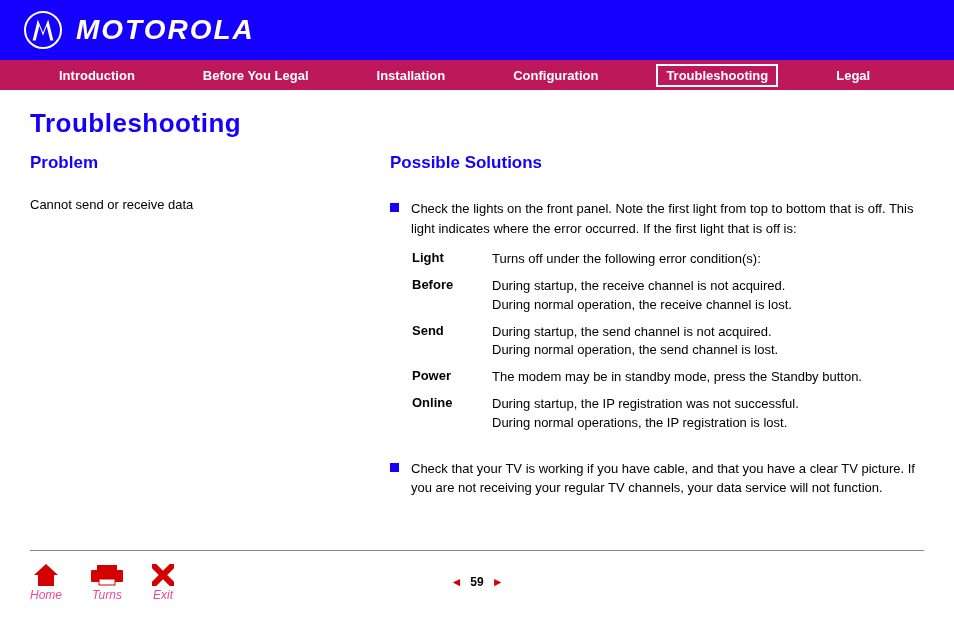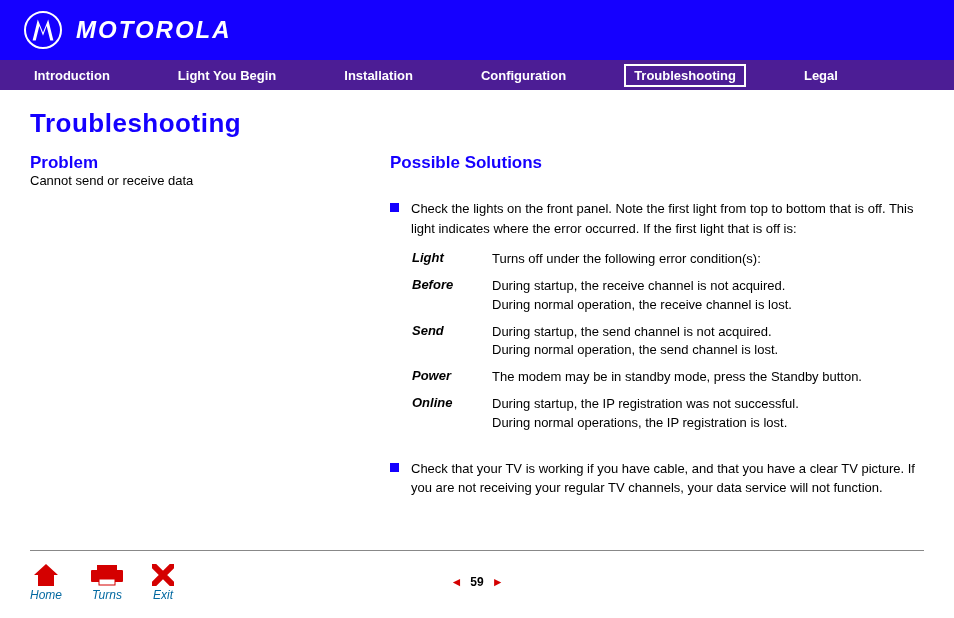--- a/index.html
+++ b/index.html
@@ -1,42 +1,42 @@
 <!DOCTYPE html>
 <html><head>
 <meta charset="utf-8">
 <style>
   * { box-sizing: border-box; margin: 0; padding: 0; }
   body { font-family: Arial, Helvetica, sans-serif; font-size: 13px; color: #000; background: #fff; width: 954px; }
   .header-bar { background: #1500ff; height: 60px; display: flex; align-items: center; padding-left: 24px; }
   .logo-wrap { display: flex; align-items: center; gap: 14px; }
   .m-badge { width: 38px; height: 38px; border-radius: 50%; border: 2px solid #fff; display: flex; align-items: center; justify-content: center; }
   .m-badge svg { width: 26px; height: 26px; }
-  .wordmark { font-family: Arial, Helvetica, sans-serif; font-weight: 900; font-style: italic; letter-spacing: 2px; font-size: 24px; color: #fff; }
-  .nav-bar { background: #4c1d95; height: 30px; display: flex; align-items: center; }
+  .wordmark { font-family: Arial, Helvetica, sans-serif; font-weight: 900; font-style: italic; letter-spacing: 2px; font-size: 28px; color: #fff; }
+  .nav-bar { background: #be185d; height: 30px; display: flex; align-items: center; padding-left: 25px; }
   .nav-item { color: #fff; font-weight: bold; font-size: 13px; padding: 4px 10px; margin: 0 10px; cursor: pointer; white-space: nowrap; }
   .nav-item.active { border: 2px solid #fff; padding: 2px 8px; }
   .content { padding: 18px 30px 10px 30px; }
   .page-title { color: #1500ff; font-weight: 900; font-size: 26px; font-family: Arial, Helvetica, sans-serif; letter-spacing: 0.5px; margin-bottom: 14px; }
   .columns { display: flex; gap: 40px; }
   .left-col { flex: 0 0 320px; }
   .right-col { flex: 1; }
-  .section-heading { color: #1500ff; font-weight: 900; font-size: 17px; margin-bottom: 0; }
+  .section-heading { color: #1500ff; font-weight: 900; font-size: 17px; margin-bottom: 24px; }
   .problem-text { font-weight: normal; font-size: 13px; }
   .bullet-item { display: flex; gap: 12px; margin-bottom: 12px; margin-top: 26px; }
   .bullet-sq { flex: 0 0 9px; width: 9px; height: 9px; background: #1500ff; margin-top: 4px; }
   .bullet-text { flex: 1; line-height: 1.5; }
   .light-table { margin: 10px 0 18px 22px; }
   .light-table-row { display: flex; margin-bottom: 8px; }
-  .light-col1 { flex: 0 0 80px; font-weight: bold; font-size: 13px; font-style: italic; }
+  .light-col1 { flex: 0 0 80px; font-weight: bold; font-size: 13px; }
   .light-col2 { flex: 1; font-size: 13px; line-height: 1.45; }
   .light-head .light-col2 { font-weight: normal; }
   .footer-rule { border: none; border-top: 1px solid #888; margin: 30px 30px 6px 30px; }
   .footer { display: flex; align-items: center; padding: 0 30px 10px 30px; height: 60px; }
-  .footer-btn { display: flex; flex-direction: column; align-items: center; margin-right: 28px; color: #0369a1; font-style: italic; font-size: 12px; cursor: pointer; }
+  .footer-btn { display: flex; flex-direction: column; align-items: center; margin-right: 28px; color: #ec4899; font-style: italic; font-size: 12px; cursor: pointer; }
   .footer-btn .ico { height: 26px; display:flex; align-items:center; justify-content:center; }
   .pager { margin-left: auto; margin-right: auto; display: flex; align-items: center; gap: 8px; font-weight: bold; font-size: 12px; position: absolute; left: 50%; transform: translateX(-50%); }
   .footer-wrap { position: relative; }
   .arrow { color: #d40000; font-size: 12px; cursor: pointer; }
 </style>
 </head>
 <body>
 
 <div class="header-bar">
   <div class="logo-wrap">
@@ -46,21 +46,21 @@
         </svg>
     </div>
     <div class="wordmark">MOTOROLA</div>
   </div>
 </div>
 
 <div class="nav-bar">
   <span style="width:14px"></span>
   <div class="nav-item">Introduction</div>
   <span style="width:28px"></span>
-  <div class="nav-item">Light You Begin</div>
+  <div class="nav-item">Before You Legal</div>
   <span style="width:28px"></span>
   <div class="nav-item">Installation</div>
   <span style="width:28px"></span>
   <div class="nav-item">Configuration</div>
   <span style="width:28px"></span>
   <div class="nav-item active">Troubleshooting</div>
   <span style="width:28px"></span>
   <div class="nav-item">Legal</div>
 </div>
 

